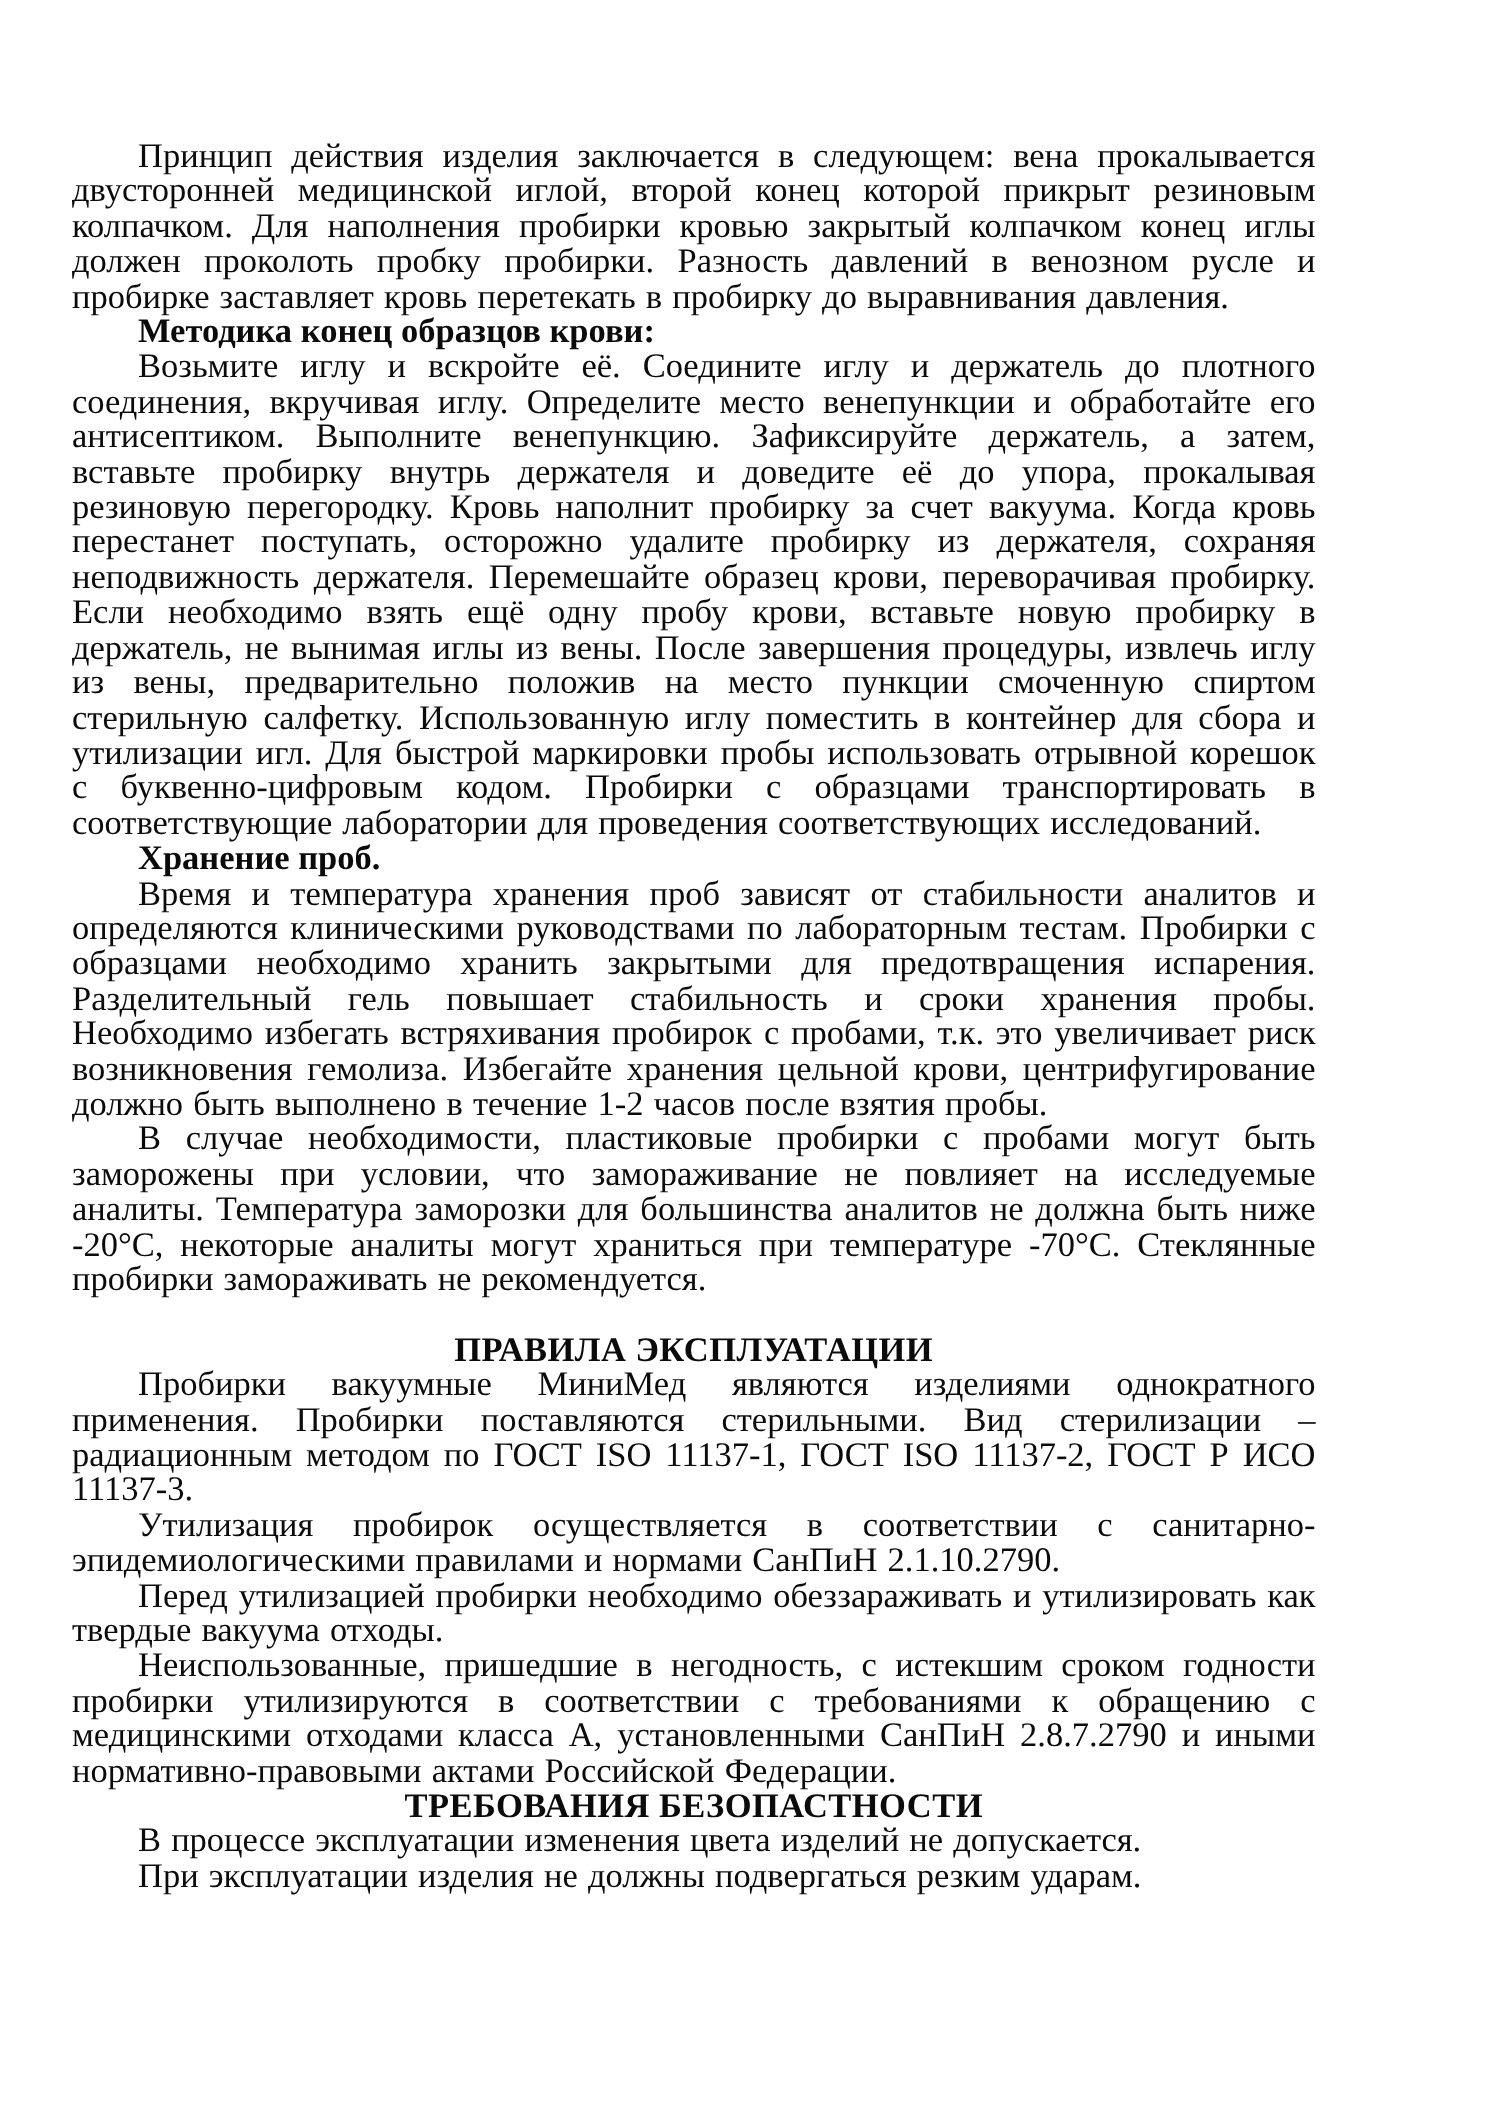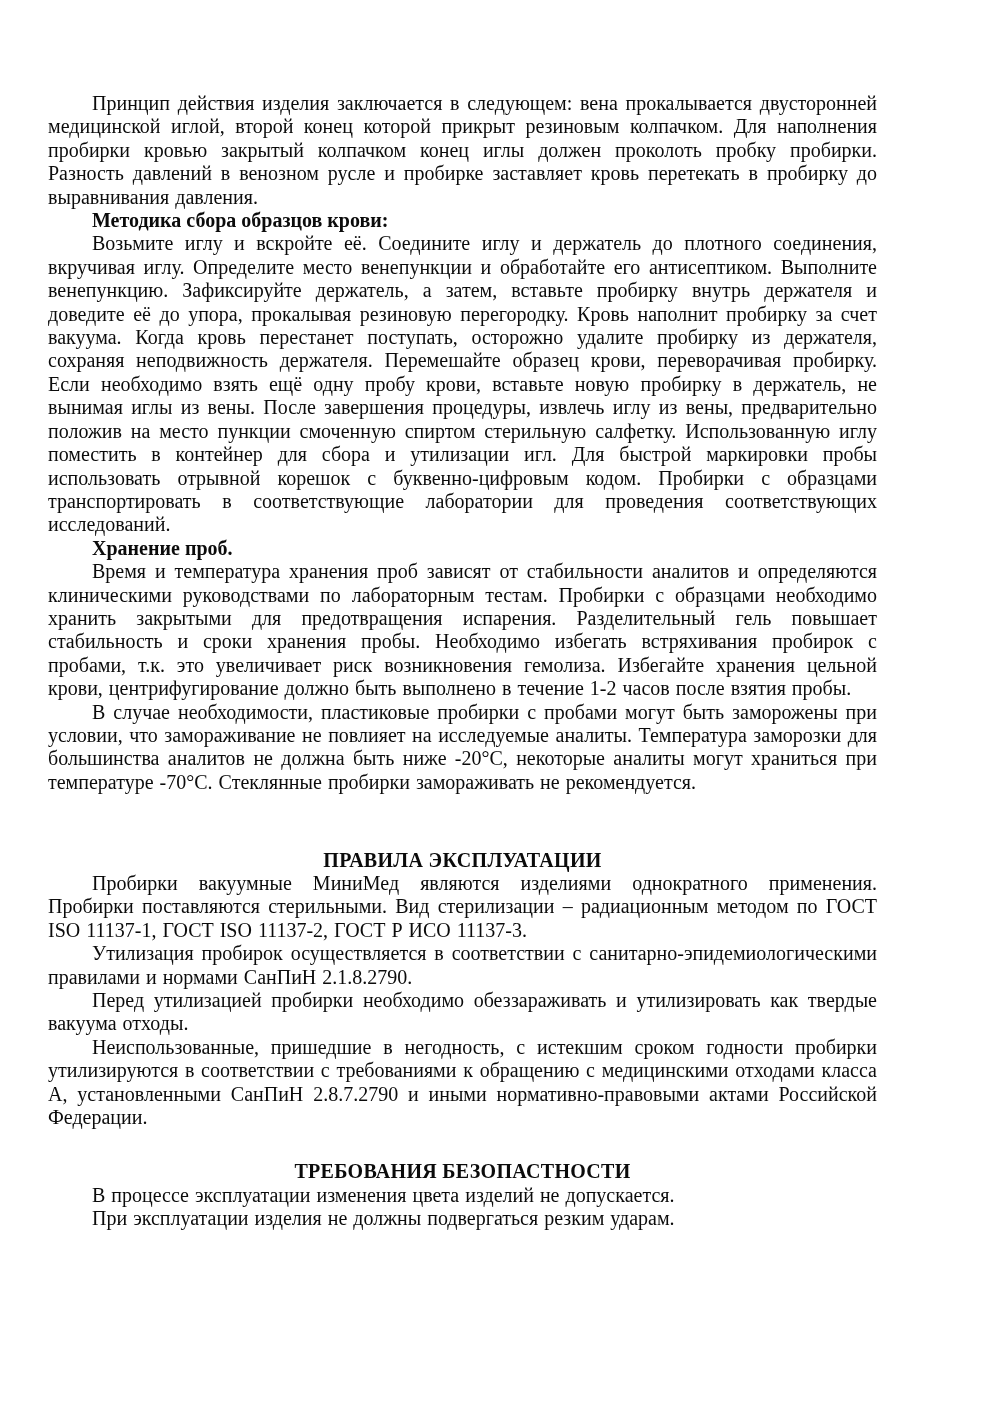--- a/index.html
+++ b/index.html
@@ -13,72 +13,71 @@
     height: 1414px;
     background: #ffffff;
     overflow: hidden;
   }
   .content {
     position: absolute;
     left: 48px;
     top: 92px;
     width: 829px;
     font-family: "Liberation Serif", "DejaVu Serif", serif;
-    font-size: 20px;
+    font-size: 23px;
     line-height: 23.4px;
     color: #0b0b0b;
   }
   .para {
     text-align: justify;
     text-indent: 44px;
     word-spacing: 1px;
   }
   .subheading {
     text-align: left;
     text-indent: 44px;
     font-weight: bold;
   }
   .heading-center {
     text-align: center;
     text-indent: 0;
     font-weight: bold;
     letter-spacing: 0.3px;
-    margin-top: 31px;
   }
   .spacer {
     height: 23.4px;
   }
 </style>
 </head>
 <body>
 
 <div class="page">
   <div class="content">
 
     <div class="para">Принцип действия изделия заключается в следующем: вена прокалывается двусторонней медицинской иглой, второй конец которой прикрыт резиновым колпачком. Для наполнения пробирки кровью закрытый колпачком конец иглы должен проколоть пробку пробирки. Разность давлений в венозном русле и пробирке заставляет кровь перетекать в пробирку до выравнивания давления.</div>
 
-    <div class="subheading">Методика сбора образцов крови:</div>
+    <div class="subheading">Методика конец образцов крови:</div>
 
     <div class="para">Возьмите иглу и вскройте её. Соедините иглу и держатель до плотного соединения, вкручивая иглу. Определите место венепункции и обработайте его антисептиком. Выполните венепункцию. Зафиксируйте держатель, а затем, вставьте пробирку внутрь держателя и доведите её до упора, прокалывая резиновую перегородку. Кровь наполнит пробирку за счет вакуума. Когда кровь перестанет поступать, осторожно удалите пробирку из держателя, сохраняя неподвижность держателя. Перемешайте образец крови, переворачивая пробирку. Если необходимо взять ещё одну пробу крови, вставьте новую пробирку в держатель, не вынимая иглы из вены. После завершения процедуры, извлечь иглу из вены, предварительно положив на место пункции смоченную спиртом стерильную салфетку. Использованную иглу поместить в контейнер для сбора и утилизации игл. Для быстрой маркировки пробы использовать отрывной корешок с буквенно-цифровым кодом. Пробирки с образцами транспортировать в соответствующие лаборатории для проведения соответствующих исследований.</div>
 
     <div class="subheading">Хранение проб.</div>
 
     <div class="para">Время и температура хранения проб зависят от стабильности аналитов и определяются клиническими руководствами по лабораторным тестам. Пробирки с образцами необходимо хранить закрытыми для предотвращения испарения. Разделительный гель повышает стабильность и сроки хранения пробы. Необходимо избегать встряхивания пробирок с пробами, т.к. это увеличивает риск возникновения гемолиза. Избегайте хранения цельной крови, центрифугирование должно быть выполнено в течение 1-2 часов после взятия пробы.</div>
 
     <div class="para">В случае необходимости, пластиковые пробирки с пробами могут быть заморожены при условии, что замораживание не повлияет на исследуемые аналиты. Температура заморозки для большинства аналитов не должна быть ниже -20°С, некоторые аналиты могут храниться при температуре -70°С. Стеклянные пробирки замораживать не рекомендуется.</div>
 
     <div class="spacer"></div>
 
     <div class="heading-center">ПРАВИЛА ЭКСПЛУАТАЦИИ</div>
 
     <div class="para">Пробирки вакуумные МиниМед являются изделиями однократного применения. Пробирки поставляются стерильными. Вид стерилизации – радиационным методом по ГОСТ ISO 11137-1, ГОСТ ISO 11137-2, ГОСТ Р ИСО 11137-3.</div>
 
 
 
-    <div class="para">Утилизация пробирок осуществляется в соответствии с санитарно-эпидемиологическими правилами и нормами СанПиН 2.1.8.2790.</div>
+    <div class="para">Утилизация пробирок осуществляется в соответствии с санитарно-эпидемиологическими правилами и нормами СанПиН 2.1.10.2790.</div>
 
 
     <div class="para">Перед утилизацией пробирки необходимо обеззараживать и утилизировать как твердые вакуума отходы.</div>
 
     <div class="para">Неиспользованные, пришедшие в негодность, с истекшим сроком годности пробирки утилизируются в соответствии с требованиями к обращению с медицинскими отходами класса А, установленными СанПиН 2.8.7.2790 и иными нормативно-правовыми актами Российской Федерации.</div>
 
     <div class="heading-center">ТРЕБОВАНИЯ БЕЗОПАСТНОСТИ</div>
 
     <div class="para">В процессе эксплуатации изменения цвета изделий не допускается.</div>
 

